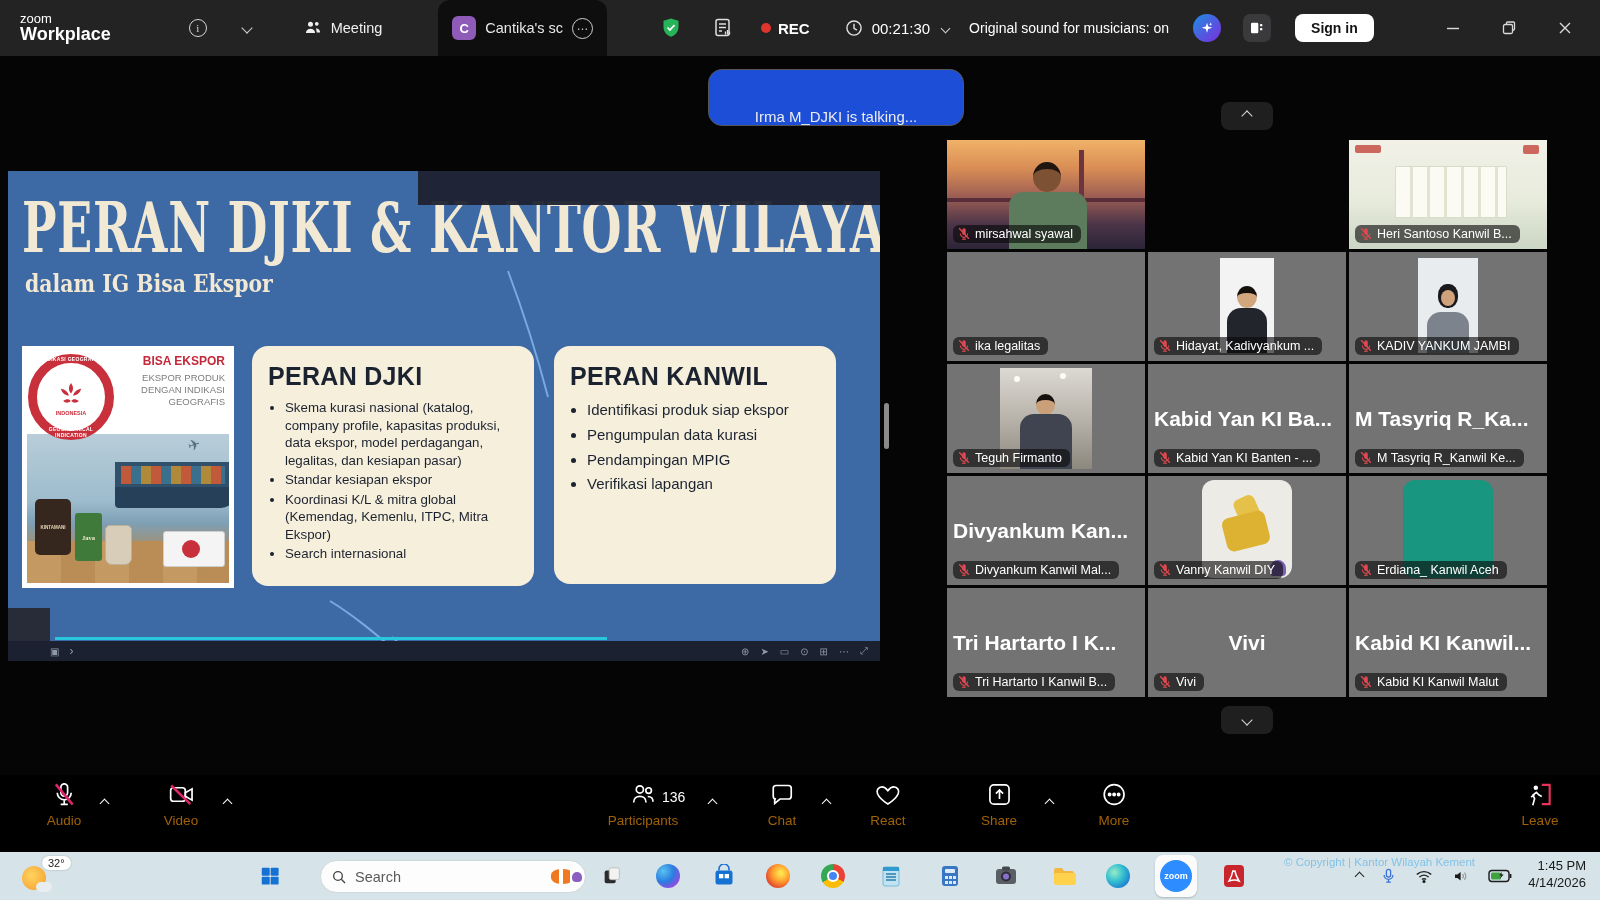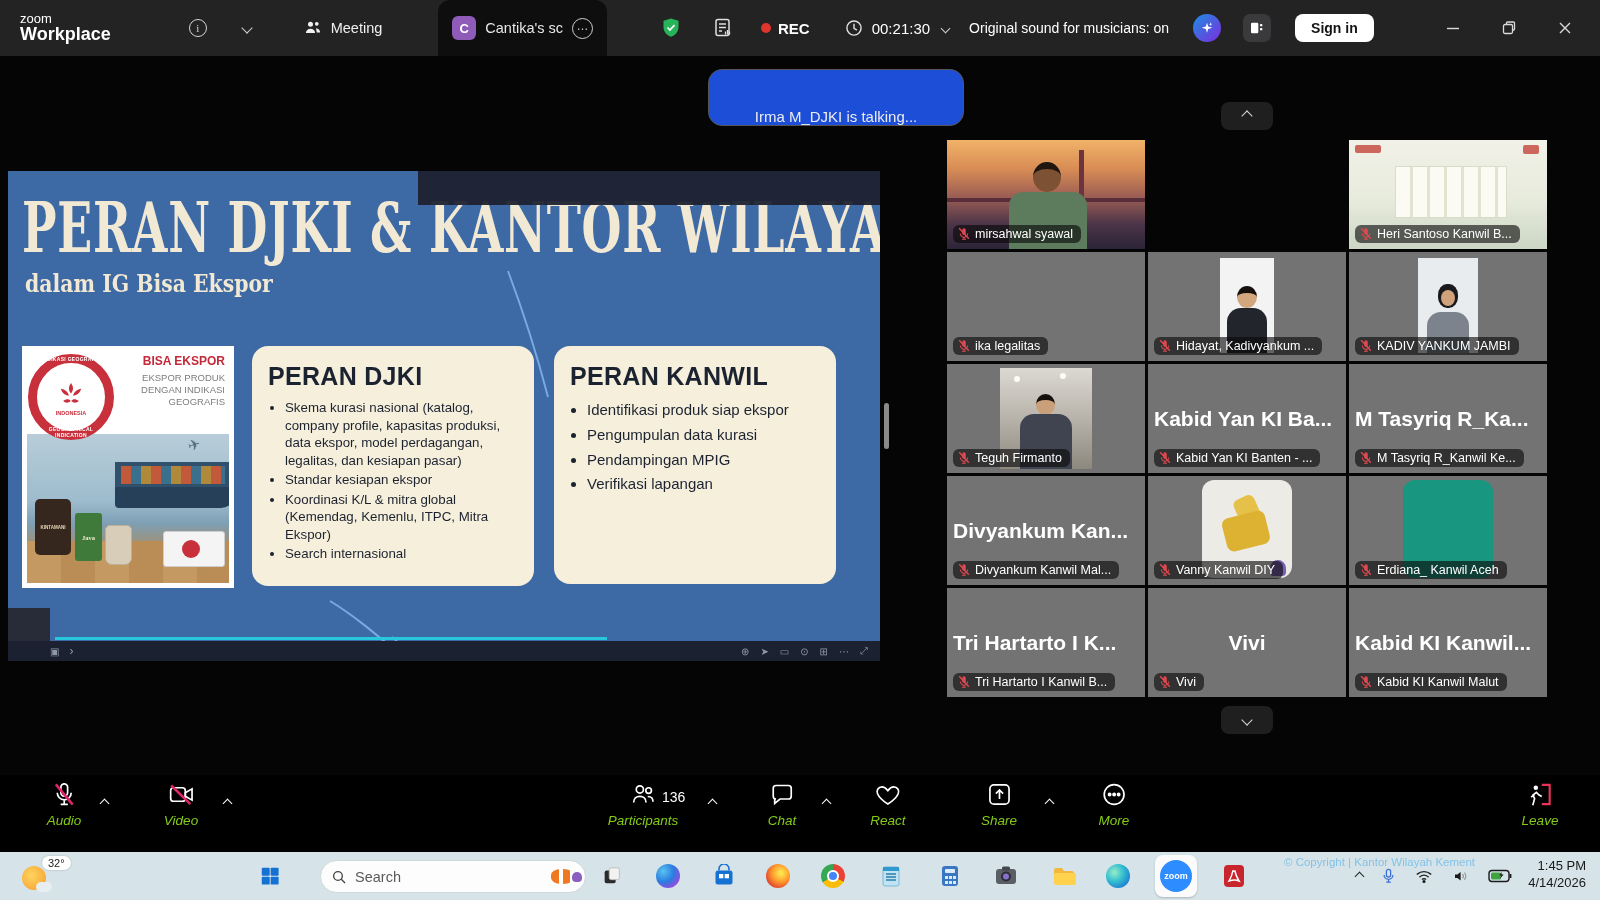--- a/index.html
+++ b/index.html
@@ -152,21 +152,21 @@
   .av-sofa .back { position:absolute; left:36px; top:16px; width:22px; height:36px; background:#e6c14a;
     border-radius:6px; transform:rotate(-24deg); }
   .av-sofa .plant { position:absolute; right:6px; bottom:2px; width:16px; height:16px; background:#7a5fb0;
     border-radius:50% 50% 4px 4px; }
   .av-teal { background:#18967f; }
 
   
   .controlbar { position:absolute; left:0; top:775px; width:1600px; height:77px; background:#000; }
   .cbtn { position:absolute; top:6px; display:flex; flex-direction:column; align-items:center;
     gap:5px; color:#fff; transform:translateX(-50%); }
-  .cbtn .lbl { font-size:13.5px; color:#84cc16;font-style:italic; }
+  .cbtn .lbl { font-size:13.5px; color:#a16207; }
   .cchev { position:absolute; top:18px; }
   .cchev .chev { border-color:#fff; width:7px; height:7px; border-width:1.5px; }
   .count { position:absolute; font-size:14px; color:#fff; }
 
   
   .taskbar { position:absolute; left:0; top:852px; width:1600px; height:48px; background:#d6e4e9;
     display:block; }
   .weather { position:absolute; left:22px; top:4px; display:flex; align-items:flex-start; }
   .sun { width:24px; height:24px; border-radius:50%; background:radial-gradient(circle at 40% 40%,#ffd45e,#f59b2d);
     margin-top:10px; position:relative; }

